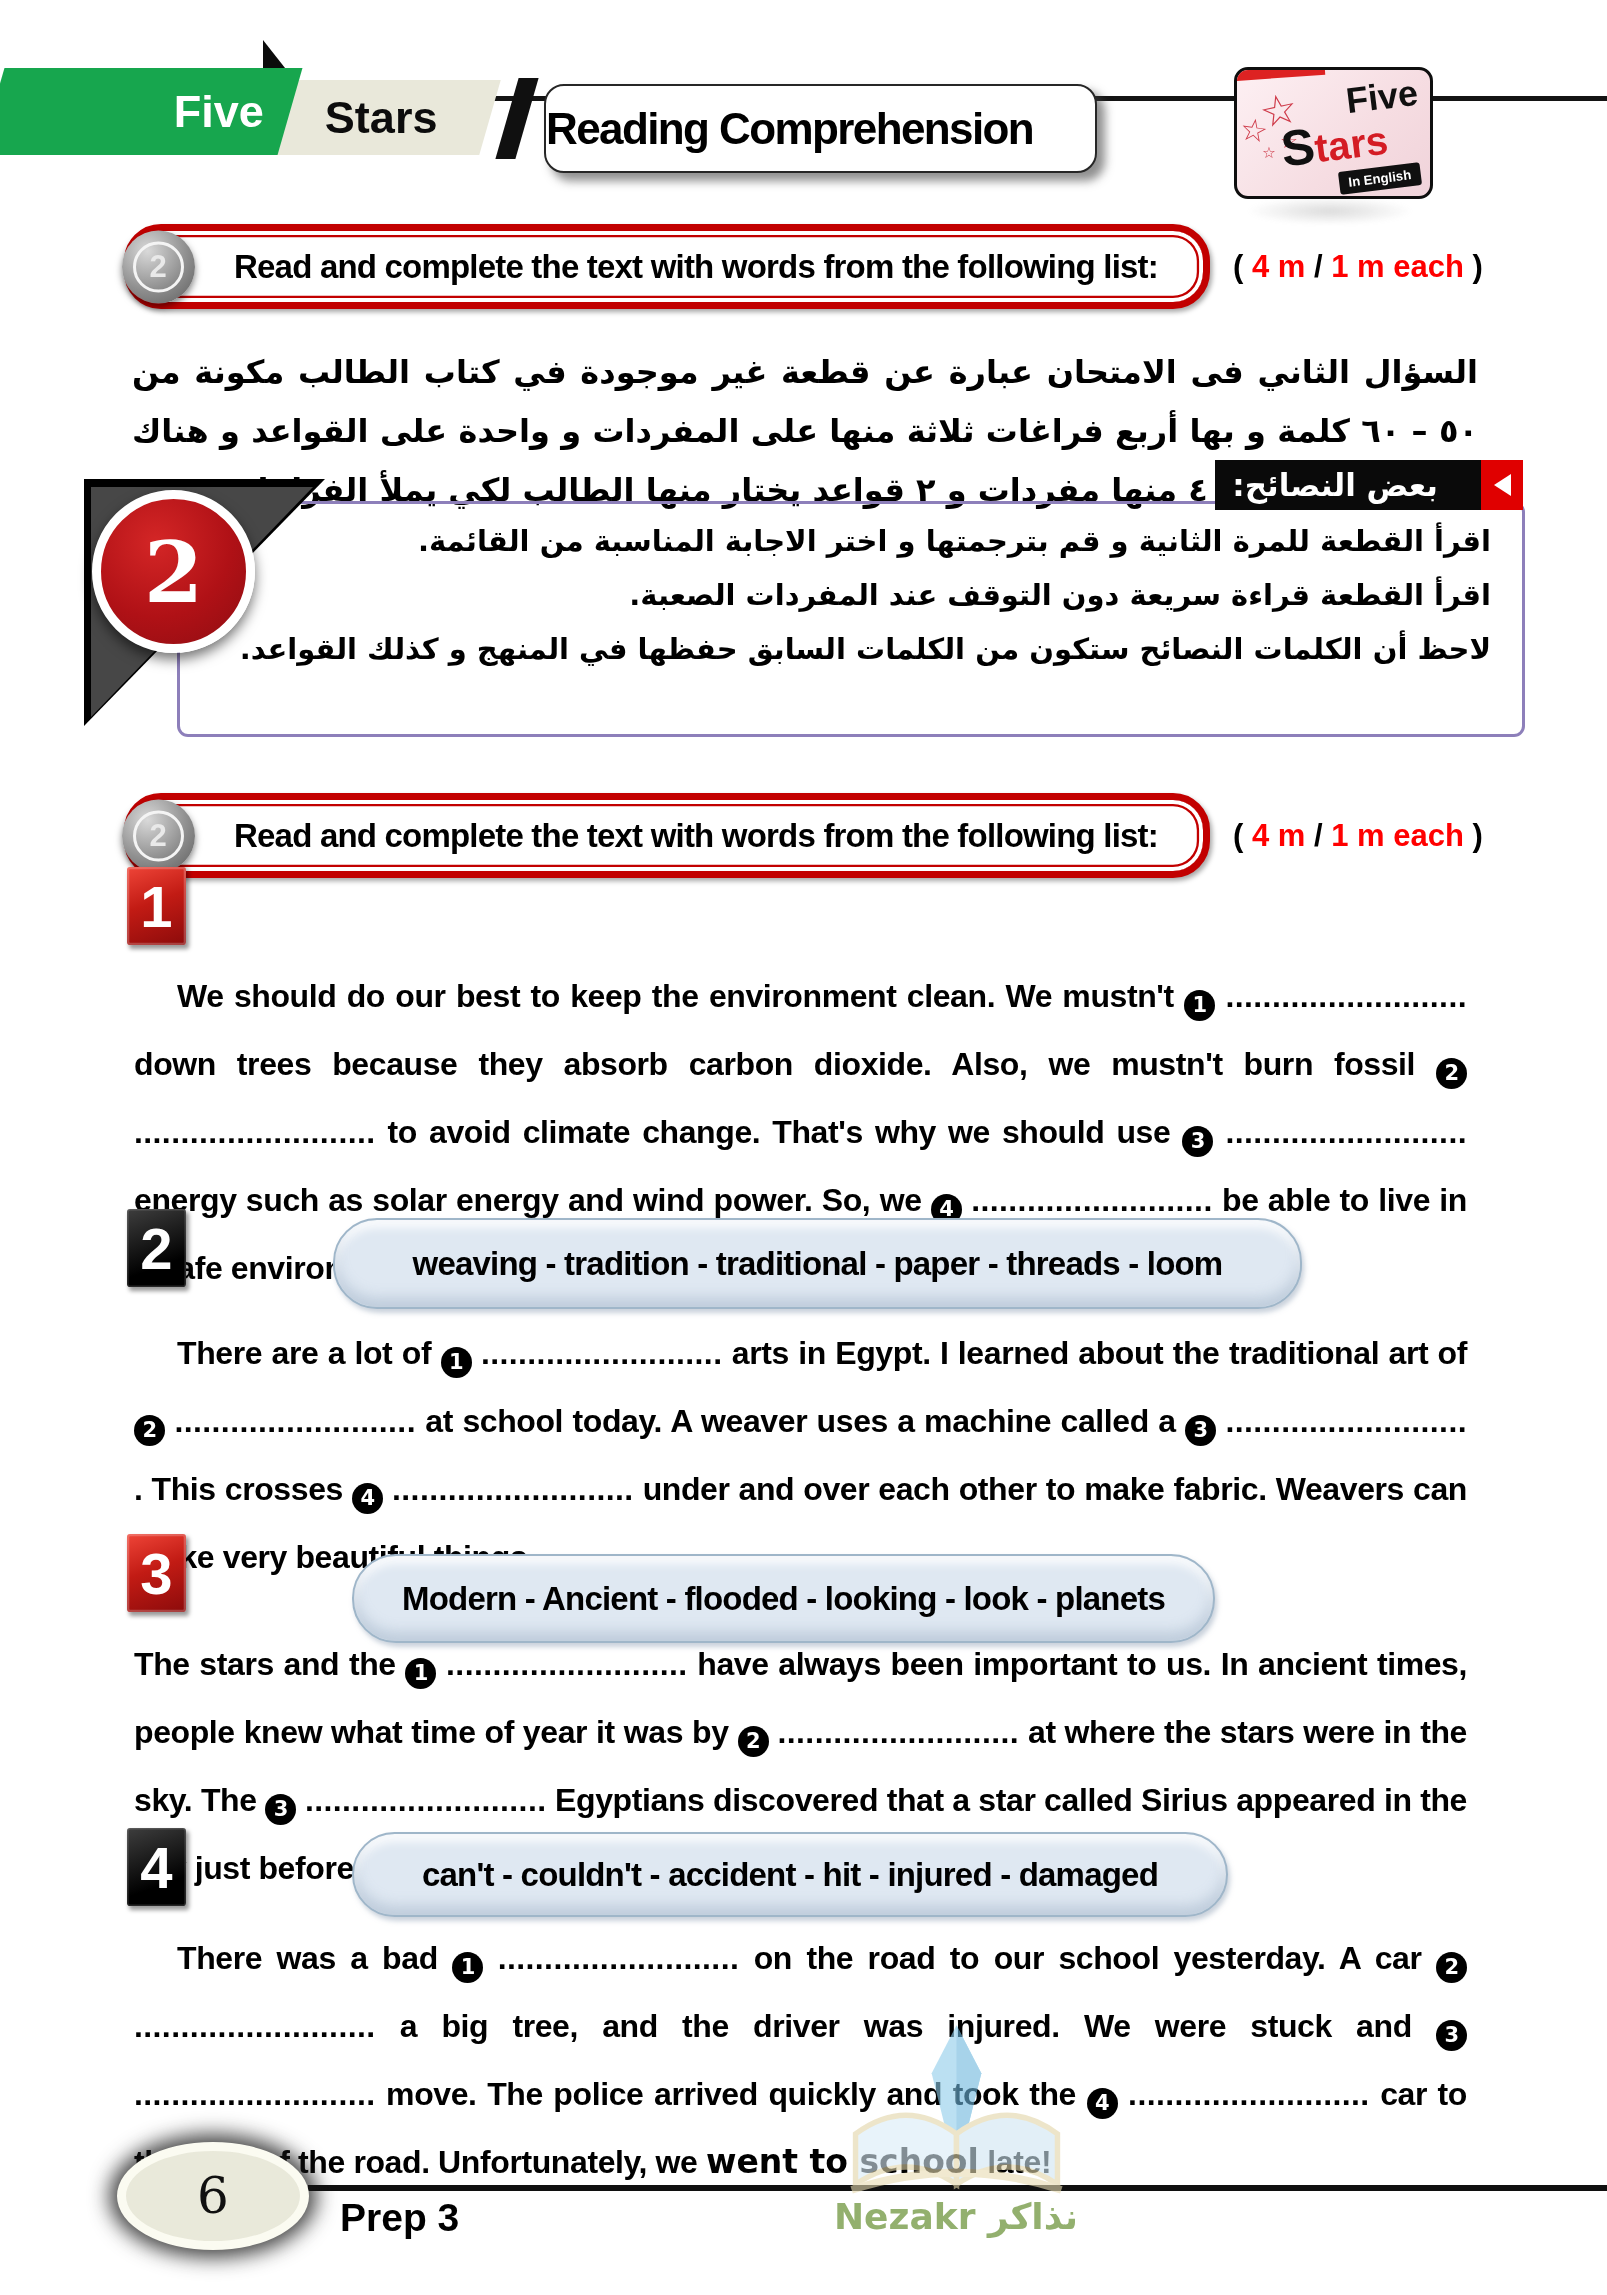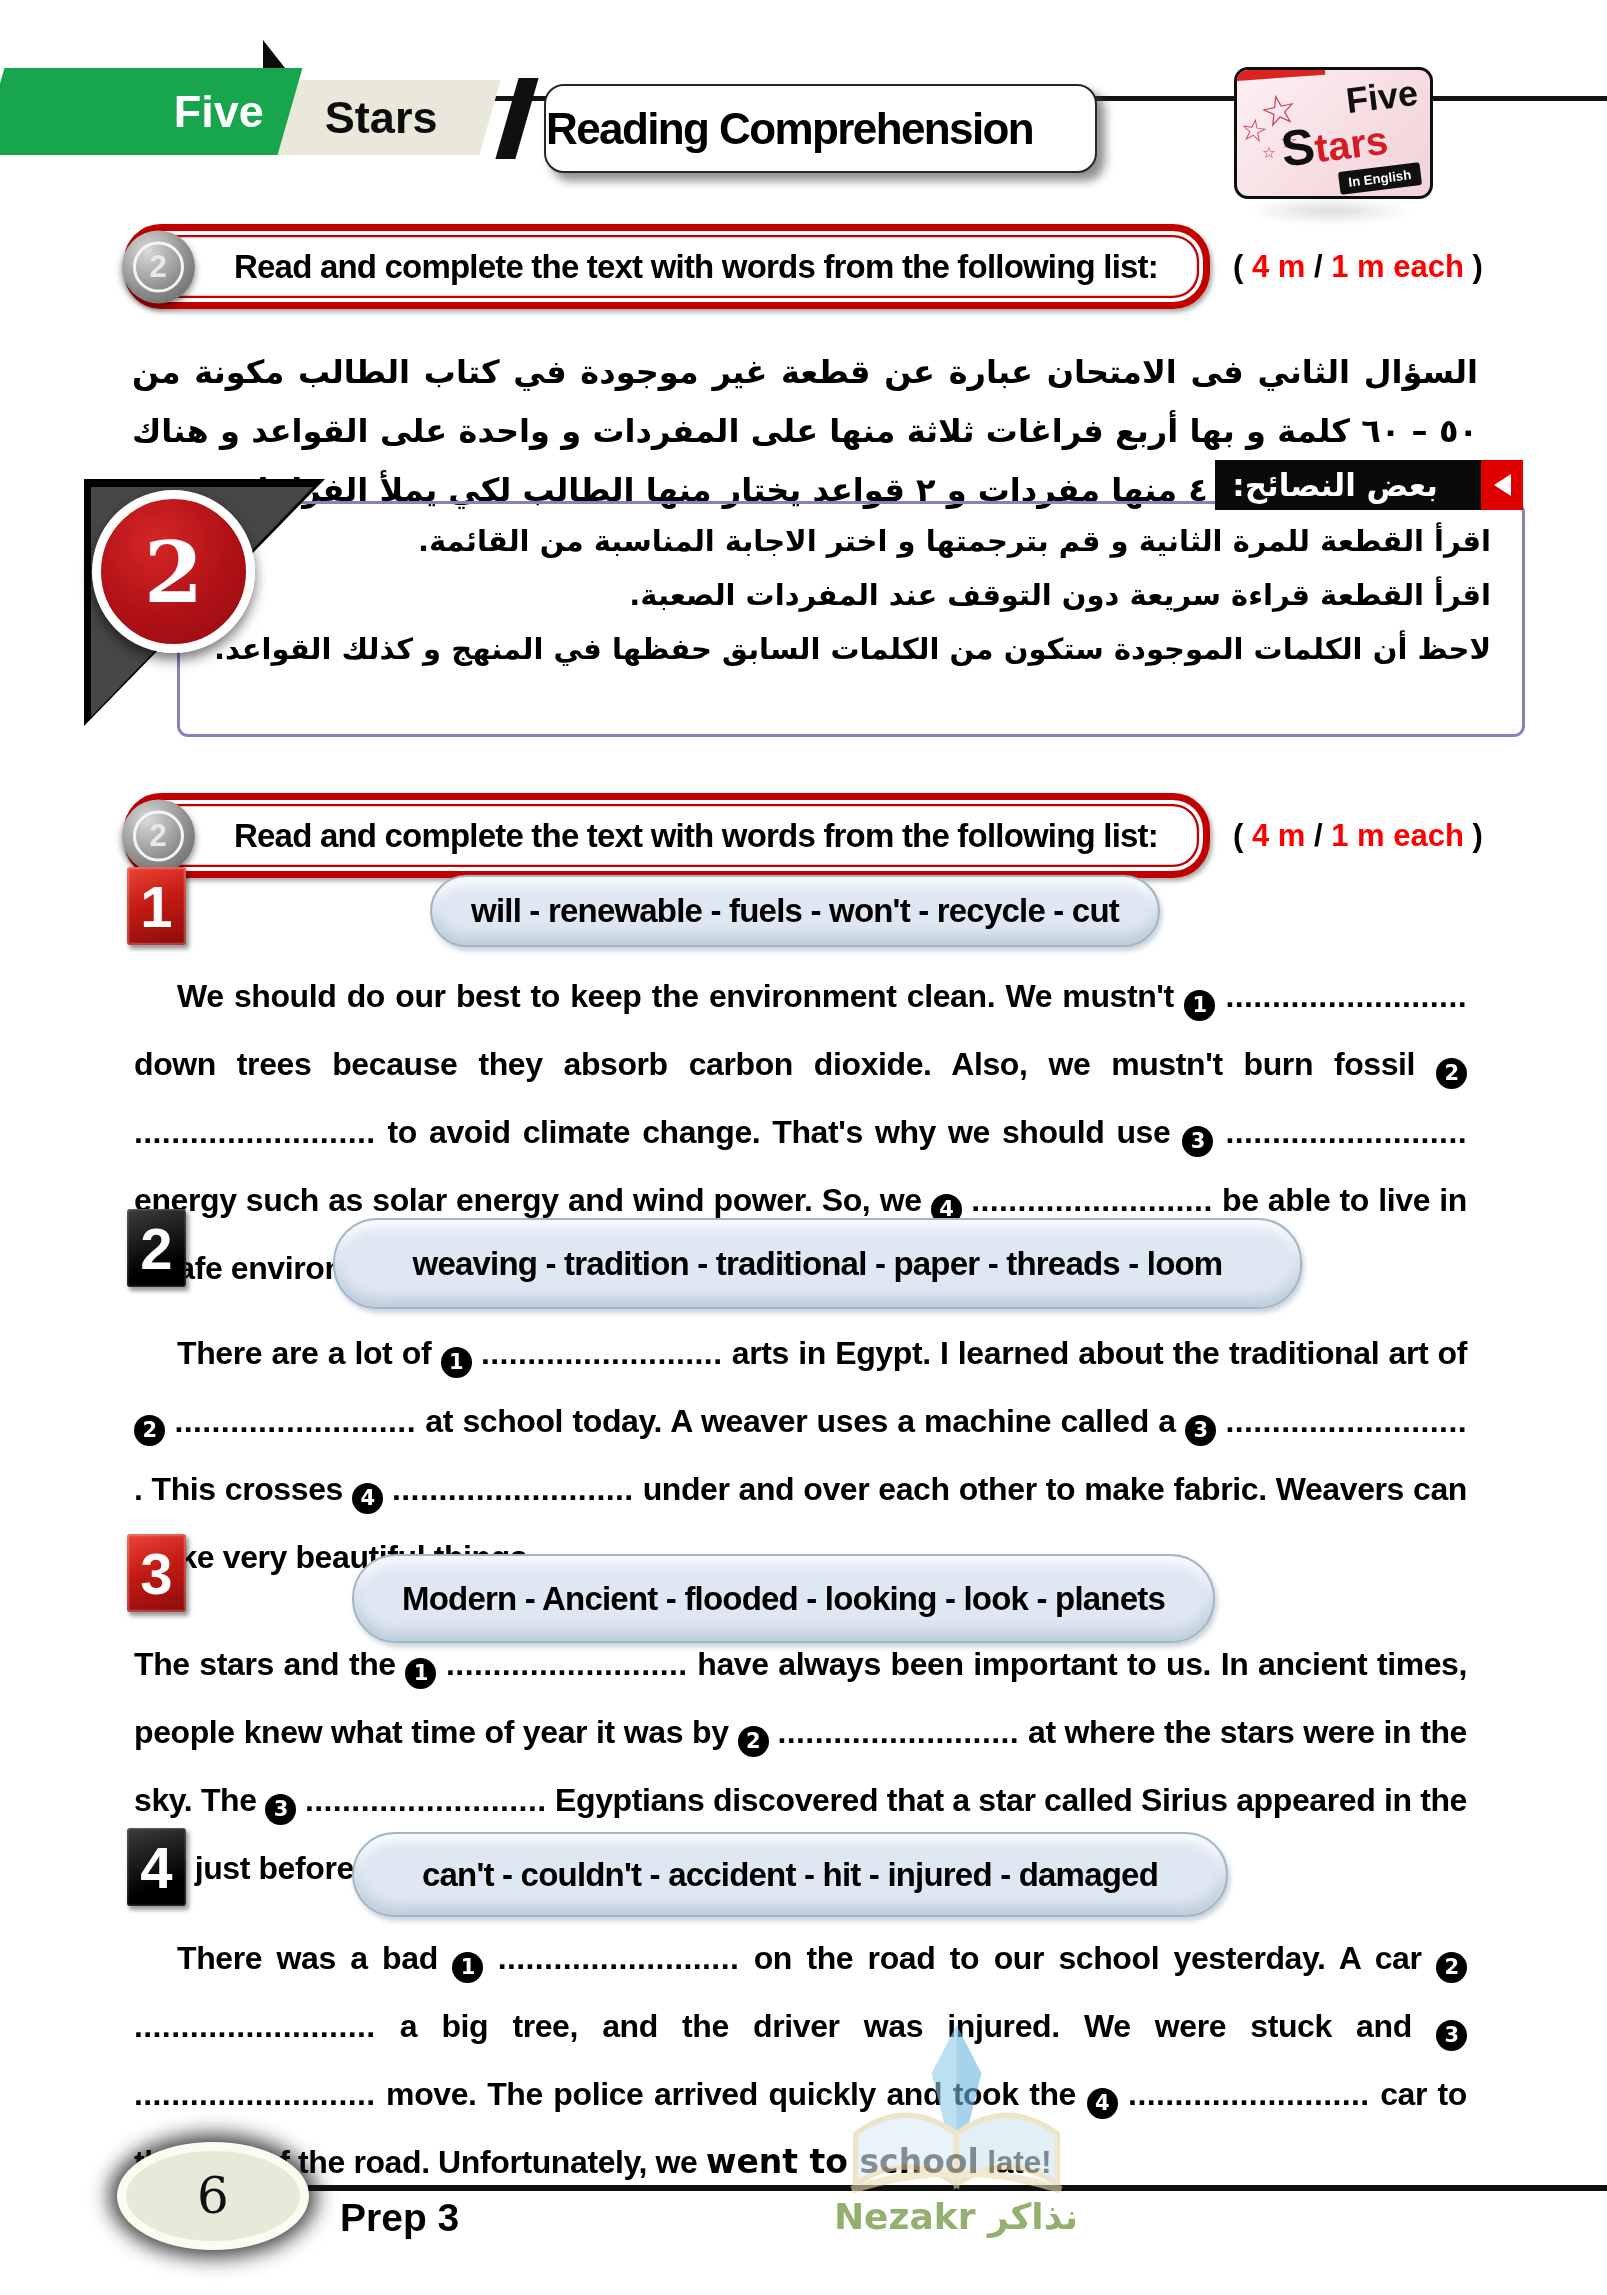--- a/index.html
+++ b/index.html
@@ -173,21 +173,21 @@
     </div>
     <div class="marks"><span>( </span><span class="red">4 m</span><span> / </span><span class="red">1 m each</span><span> )</span></div>
   </div>
 
   <div class="intro">السؤال الثاني فى الامتحان عبارة عن قطعة غير موجودة في كتاب الطالب مكونة من ٥٠ – ٦٠ كلمة و بها أربع فراغات ثلاثة منها على المفردات و واحدة على القواعد و هناك قائمة بـ ٦ كلمات ٤ منها مفردات و ٢ قواعد يختار منها الطالب لكي يملأ الفراغات.</div>
 
   <div class="tips-box">
     <div class="tips-list">
       <div>اقرأ القطعة للمرة الثانية و قم بترجمتها و اختر الاجابة المناسبة من القائمة.</div>
       <div>اقرأ القطعة قراءة سريعة دون التوقف عند المفردات الصعبة.</div>
-      <div>لاحظ أن الكلمات الموجودة ستكون من الكلمات السابق حفظها في المنهج و كذلك القواعد.</div>
+      <div>لاحظ أن الكلمات النصائح ستكون من الكلمات السابق حفظها في المنهج و كذلك القواعد.</div>
     </div>
   </div>
   <div class="tips-label">
     <span class="arrow-block">
         <span class="arrow-glyph"></span>
       </span>
     <span class="txt">بعض النصائح:</span>
   </div>
 
   <div class="tri-outline"></div>
@@ -198,21 +198,20 @@
     <div class="inst-box">
       <div class="sphere">
         <span class="sphere-inner">2</span>
       </div>
       <span class="inst-text">Read and complete the text with words from the following list:</span>
     </div>
     <div class="marks"><span>( </span><span class="red">4 m</span><span> / </span><span class="red">1 m each</span><span> )</span></div>
   </div>
 
   <div class="exbadge red b1">1</div>
-  <div class="pill pill1">will - renewable - fuels - won't - recycle - cut</div>
   <div class="para p1"><span>We should do our best to keep the environment clean. We mustn't </span><span class="cnum">1</span><span> </span><span class="dots">..........................</span><span> down trees because they absorb carbon dioxide. Also, we mustn't burn fossil </span><span class="cnum">2</span><span> </span><span class="dots">..........................</span><span> to avoid climate change. That's why we should use </span><span class="cnum">3</span><span> </span><span class="dots">..........................</span><span> energy such as solar energy and wind power. So, we </span><span class="cnum">4</span><span> </span><span class="dots">..........................</span><span> be able to live in a safe environment.</span></div>
 
   <div class="exbadge black b2">2</div>
   <div class="pill pill2">weaving - tradition - traditional - paper - threads - loom</div>
   <div class="para p2"><span>There are a lot of </span><span class="cnum">1</span><span> </span><span class="dots">..........................</span><span> arts in Egypt. I learned about the traditional art of </span><span class="cnum">2</span><span> </span><span class="dots">..........................</span><span> at school today. A weaver uses a machine called a </span><span class="cnum">3</span><span> </span><span class="dots">..........................</span><span> . This crosses </span><span class="cnum">4</span><span> </span><span class="dots">..........................</span><span> under and over each other to make fabric. Weavers can make very beautiful things.</span></div>
 
   <div class="exbadge red b3">3</div>
   <div class="pill pill3">Modern - Ancient - flooded - looking - look - planets</div>
   <div class="para p3"><span>The stars and the </span><span class="cnum">1</span><span> </span><span class="dots">..........................</span><span> have always been important to us. In ancient times, people knew what time of year it was by </span><span class="cnum">2</span><span> </span><span class="dots">..........................</span><span> at where the stars were in the sky. The </span><span class="cnum">3</span><span> </span><span class="dots">..........................</span><span> Egyptians discovered that a star called Sirius appeared in the sky just before the Nile </span><span class="cnum">4</span><span> </span><span class="dots">..........................</span><span> .</span></div>
 

